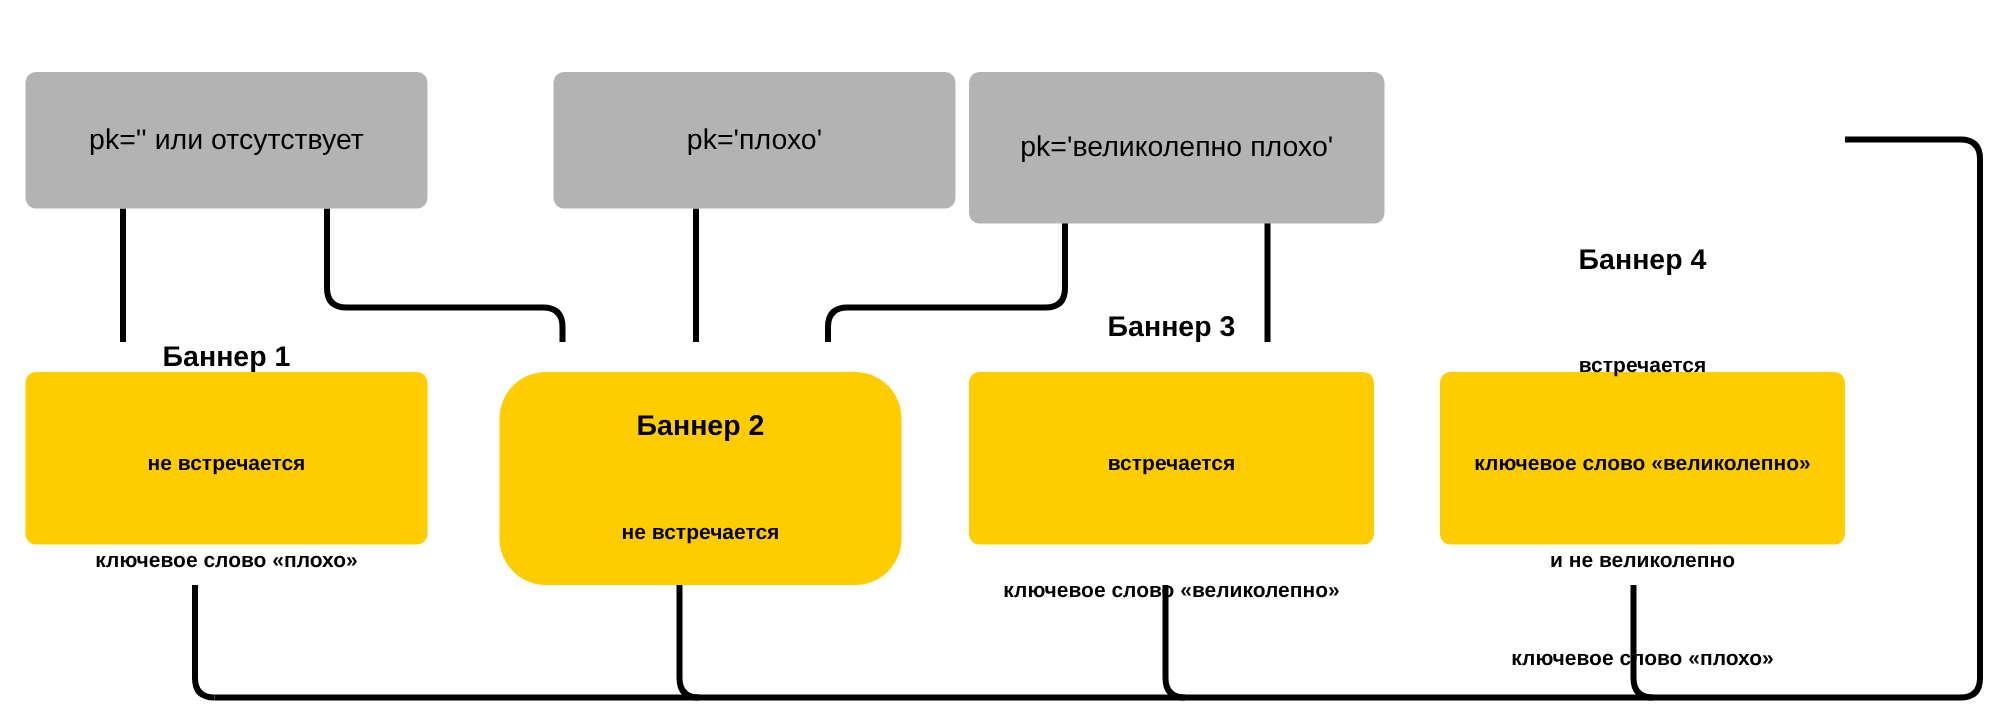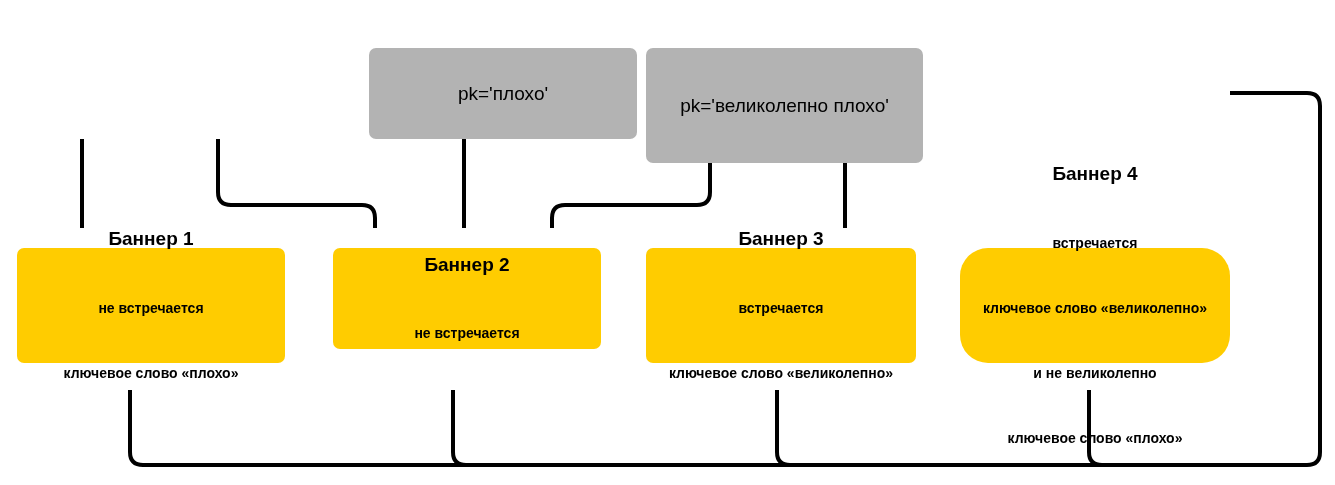--- a/index.html
+++ b/index.html
@@ -122,48 +122,51 @@
       <path class="edge-line" d="M790,465 Q777,465 777,452 L777,390"></path>
       <polygon class="edge-head" points="790,370 777,398 803,398"></polygon>
     </g>
 
     <g>
       <path class="edge-line" d="M1102,465 Q1089,465 1089,452 L1089,390"></path>
       <polygon class="edge-head" points="1102,370 1089,398 1115,398"></polygon>
     </g>
   </svg>
 
+  <div class="node condition" style="left:17px; top:48px; width:268px; height:91px;">
+    <span>pk='' или отсутствует</span>
+  </div>
 
   <div class="node condition" style="left:333px; top:48px; width:268px; height:91px;margin-left:36px;">
     <span>pk='плохо'</span>
   </div>
 
-  <div class="node condition" style="left:646px; top:48px; width:277px; height:115px;">
+  <div class="node condition" style="left:646px; top:48px; width:277px; height:101px;">
     <span>pk='великолепно плохо'</span>
   </div>
 
 
   <div class="node banner" style="left:17px; top:248px; width:268px; height:115px;">
     <div class="banner-title">Баннер 1</div>
     <div class="banner-line">не встречается</div>
     <div class="banner-line">ключевое слово «плохо»</div>
   </div>
 
-  <div class="node banner" style="left:333px; top:248px; width:268px; height:101px;">
+  <div class="node banner" style="left:333px; top:248px; width:268px; height:142px;border-radius:31px;">
     <div class="banner-title">Баннер 2</div>
     <div class="banner-line">не встречается</div>
   </div>
 
-  <div class="node banner" style="left:646px; top:248px; width:270px; height:115px;">
+  <div class="node banner" style="left:646px; top:248px; width:270px; height:115px;gap:20px;">
     <div class="banner-title">Баннер 3</div>
     <div class="banner-line">встречается</div>
     <div class="banner-line">ключевое слово «великолепно»</div>
   </div>
 
-  <div class="node banner" style="left:960px; top:248px; width:270px; height:115px;border-radius:28px;">
+  <div class="node banner" style="left:960px; top:248px; width:270px; height:115px;">
     <div class="banner-title">Баннер 4</div>
     <div class="banner-line">встречается</div>
     <div class="banner-line">ключевое слово «великолепно»</div>
     <div class="banner-line">и не великолепно</div>
     <div class="banner-line">ключевое слово «плохо»</div>
   </div>
 
 </div>
 
 </body></html>

